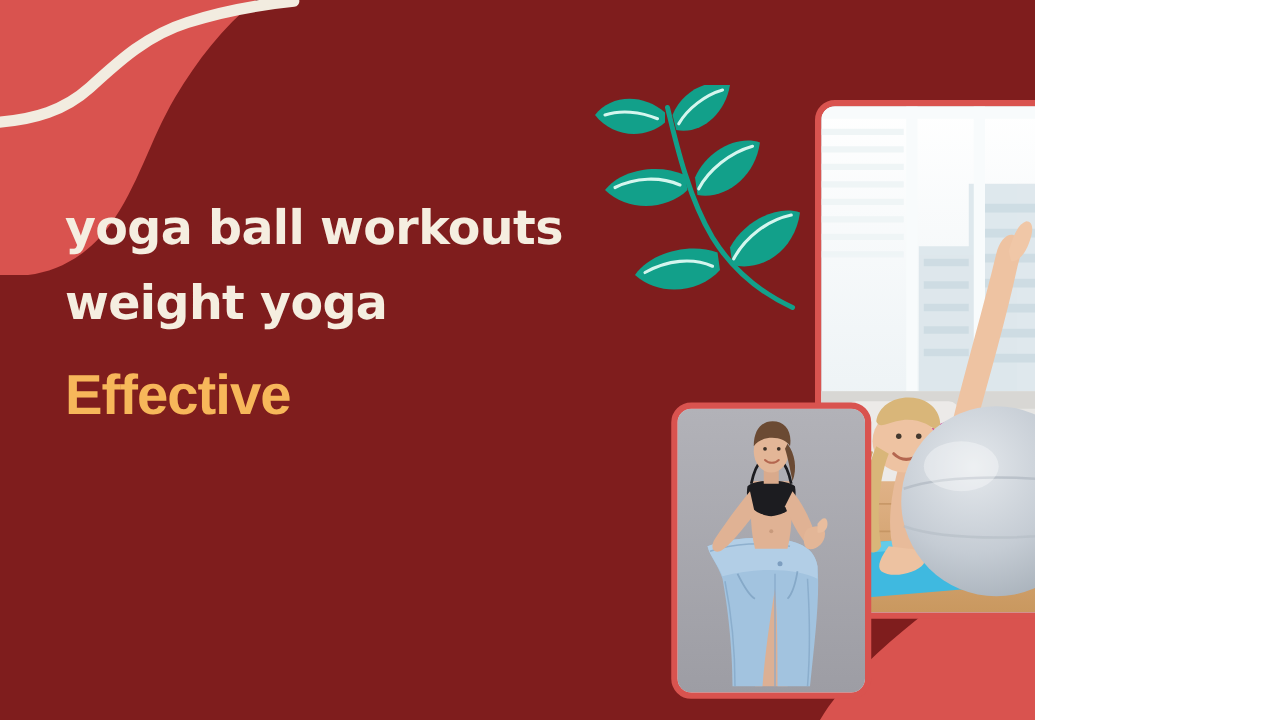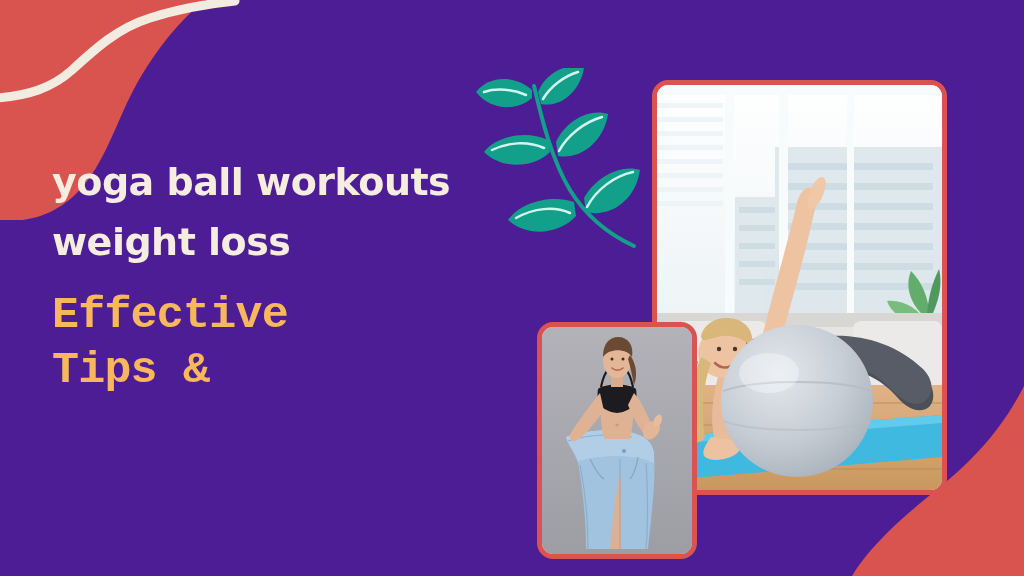--- a/index.html
+++ b/index.html
@@ -4,22 +4,22 @@
 <title>Blog Banner</title>
 <style>
   * { margin:0; padding:0; box-sizing:border-box; }
   html, body {
     width:1024px; height:576px;
     font-family:"DejaVu Sans", sans-serif;
     overflow:hidden;
   }
   #banner {
     position:relative;
-    width:1024px; height:576px;
-    background:#4c1d95;
+    width:828px; height:576px;
+    background:#7f1d1d;
     overflow:hidden;
   }
 
   
   .deco-svg {
     position:absolute;
     pointer-events:none;
   }
   #blob-tl { left:0; top:0; width:300px; height:220px; }
   #blob-br { right:0; bottom:0; width:260px; height:190px; }
@@ -37,21 +37,21 @@
     font-family:"DejaVu Sans", sans-serif;
     font-weight:700;
     font-size:38px;
     line-height:60px;
     letter-spacing:-0.5px;
     color:#f5eee0;
     white-space:nowrap;
   }
   #subhead {
     margin-top:16px;
-    font-family:Liberation Mono, monospace;
+    font-family:Liberation Sans, sans-serif;
     font-weight:700;
     font-size:45px;
     line-height:55px;
     letter-spacing:-0.8px;
     color:#f7b75a;
   }
   #subhead .sub-line { display:block; white-space:nowrap; }
 
   
   .photo-frame {
@@ -114,24 +114,23 @@
       <path d="M81,31 C88,19 102,8 116,4"></path>
       <path d="M82,80 C66,73 46,74 30,82"></path>
       <path d="M97,83 C105,68 122,54 140,49"></path>
       <path d="M108,145 C92,138 72,140 54,150"></path>
       <path d="M125,139 C134,122 152,108 171,104"></path>
     </g>
   </svg>
 
   <div id="text-block">
     <div class="headline-line">yoga ball workouts</div>
-    <div class="headline-line">weight loss</div>
+    <div class="headline-line">weight yoga</div>
     <div id="subhead">
       <span class="sub-line">Effective</span>
-      <span class="sub-line">Tips &amp;</span>
     </div>
   </div>
 
   <div class="photo-frame" id="photo-main">
     <div class="photo-inner">
       <svg class="photo-svg" viewBox="0 0 285 405" preserveAspectRatio="xMidYMid slice">
         <defs>
           <linearGradient id="winG" x1="0" y1="0" x2="0" y2="1">
             <stop offset="0%" stop-color="#ffffff"></stop>
             <stop offset="100%" stop-color="#e9f0f3"></stop>

